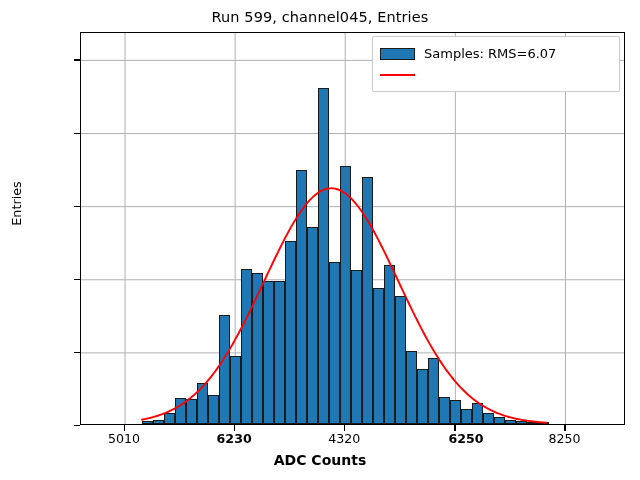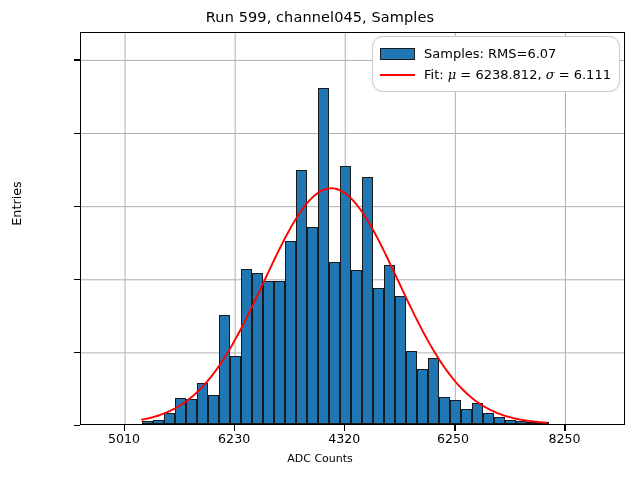--- a/index.html
+++ b/index.html
@@ -91,33 +91,34 @@
     font-size: 12.8px;
     transform: rotate(-90deg);
     transform-origin: center center;
   }
   #xlabel {
     position: absolute;
     left: 0;
     top: 452px;
     width: 640px;
     text-align: center;
-    font-size: 11px;
+    font-size: 14px;
+    font-weight: bold;
   }
   
   #legend {
     position: absolute;
     left: 372px;
     top: 36px;
     width: 248px;
     padding: 6px 7px 6px 7px;
     box-sizing: border-box;
     border: 1px solid #cccccc;
     background: #ffffff;
-    border-radius: 11px;
+    border-radius: 2px;
     box-shadow: 0 0 1px rgba(0,0,0,0.12);
   }
   .legend-row {
     display: flex;
     align-items: center;
     height: 21px;
   }
   .legend-swatch-patch {
     width: 35px;
     height: 12px;
@@ -142,21 +143,21 @@
   .legend-text .mathit {
     font-family: "DejaVu Serif", serif;
     font-style: italic;
   }
 </style>
 </head>
 <body>
 
 <div id="figure">
 
-  <div id="chart-title">Run 599, channel045, Samples</div>
+  <div id="chart-title">Run 599, channel045, Entries</div>
 
   <div id="plot-area">
     <svg id="grid-layer" style="position:absolute;left:0;top:0;width:100%;height:100%;">
         <line x1="0" x2="545" y1="319.8837209302326" y2="319.8837209302326" stroke="#b0b0b0" stroke-width="1"></line>
         <line x1="0" x2="545" y1="246.7674418604651" y2="246.7674418604651" stroke="#b0b0b0" stroke-width="1"></line>
         <line x1="0" x2="545" y1="173.65116279069767" y2="173.65116279069767" stroke="#b0b0b0" stroke-width="1"></line>
         <line x1="0" x2="545" y1="100.53488372093022" y2="100.53488372093022" stroke="#b0b0b0" stroke-width="1"></line>
         <line x1="0" x2="545" y1="27.41860465116281" y2="27.41860465116281" stroke="#b0b0b0" stroke-width="1"></line>
         <line y1="0" y2="393" x1="44.04040404040404" x2="44.04040404040404" stroke="#b0b0b0" stroke-width="1"></line>
         <line y1="0" y2="393" x1="154.14141414141415" x2="154.14141414141415" stroke="#b0b0b0" stroke-width="1"></line>
@@ -212,37 +213,36 @@
       <div class="ytick-mark" style="top: 425px;"></div>
       <div class="ytick-mark" style="top: 351.884px;"></div>
       <div class="ytick-mark" style="top: 278.767px;"></div>
       <div class="ytick-mark" style="top: 205.651px;"></div>
       <div class="ytick-mark" style="top: 132.535px;"></div>
       <div class="ytick-mark" style="top: 59.4186px;"></div>
     </div>
   <div id="xtick-layer">
       <div class="xtick-label" style="left: 89.0404px;">5010</div>
       <div class="xtick-mark" style="left: 124.04px;"></div>
-      <div class="xtick-label" style="left: 199.141px;">6230</div>
+      <div class="xtick-label" style="left: 199.141px; font-weight: bold;">6230</div>
       <div class="xtick-mark" style="left: 234.141px;"></div>
       <div class="xtick-label" style="left: 309.242px;">4320</div>
       <div class="xtick-mark" style="left: 344.242px;"></div>
-      <div class="xtick-label" style="left: 418px;">6250</div>
+      <div class="xtick-label" style="left: 431px; font-weight: bold;">6250</div>
       <div class="xtick-mark" style="left: 454.343px;"></div>
       <div class="xtick-label" style="left: 529.444px;">8250</div>
       <div class="xtick-mark" style="left: 564.444px;"></div>
     </div>
 
   <div id="ylabel">Entries</div>
   <div id="xlabel">ADC Counts</div>
 
   <div id="legend">
     <div class="legend-row">
       <span class="legend-swatch-patch"></span>
       <span class="legend-text">Samples: RMS=6.07</span>
     </div>
     <div class="legend-row">
       <span class="legend-swatch-line"></span>
-      <span class="legend-text"><span>Fit: </span><span class="mathit">μ</span><span> = 6238.812, </span><span class="mathit">σ</span><span> = 6.111</span></span>
     </div>
   </div>
 
 </div>
 
 </body></html>

